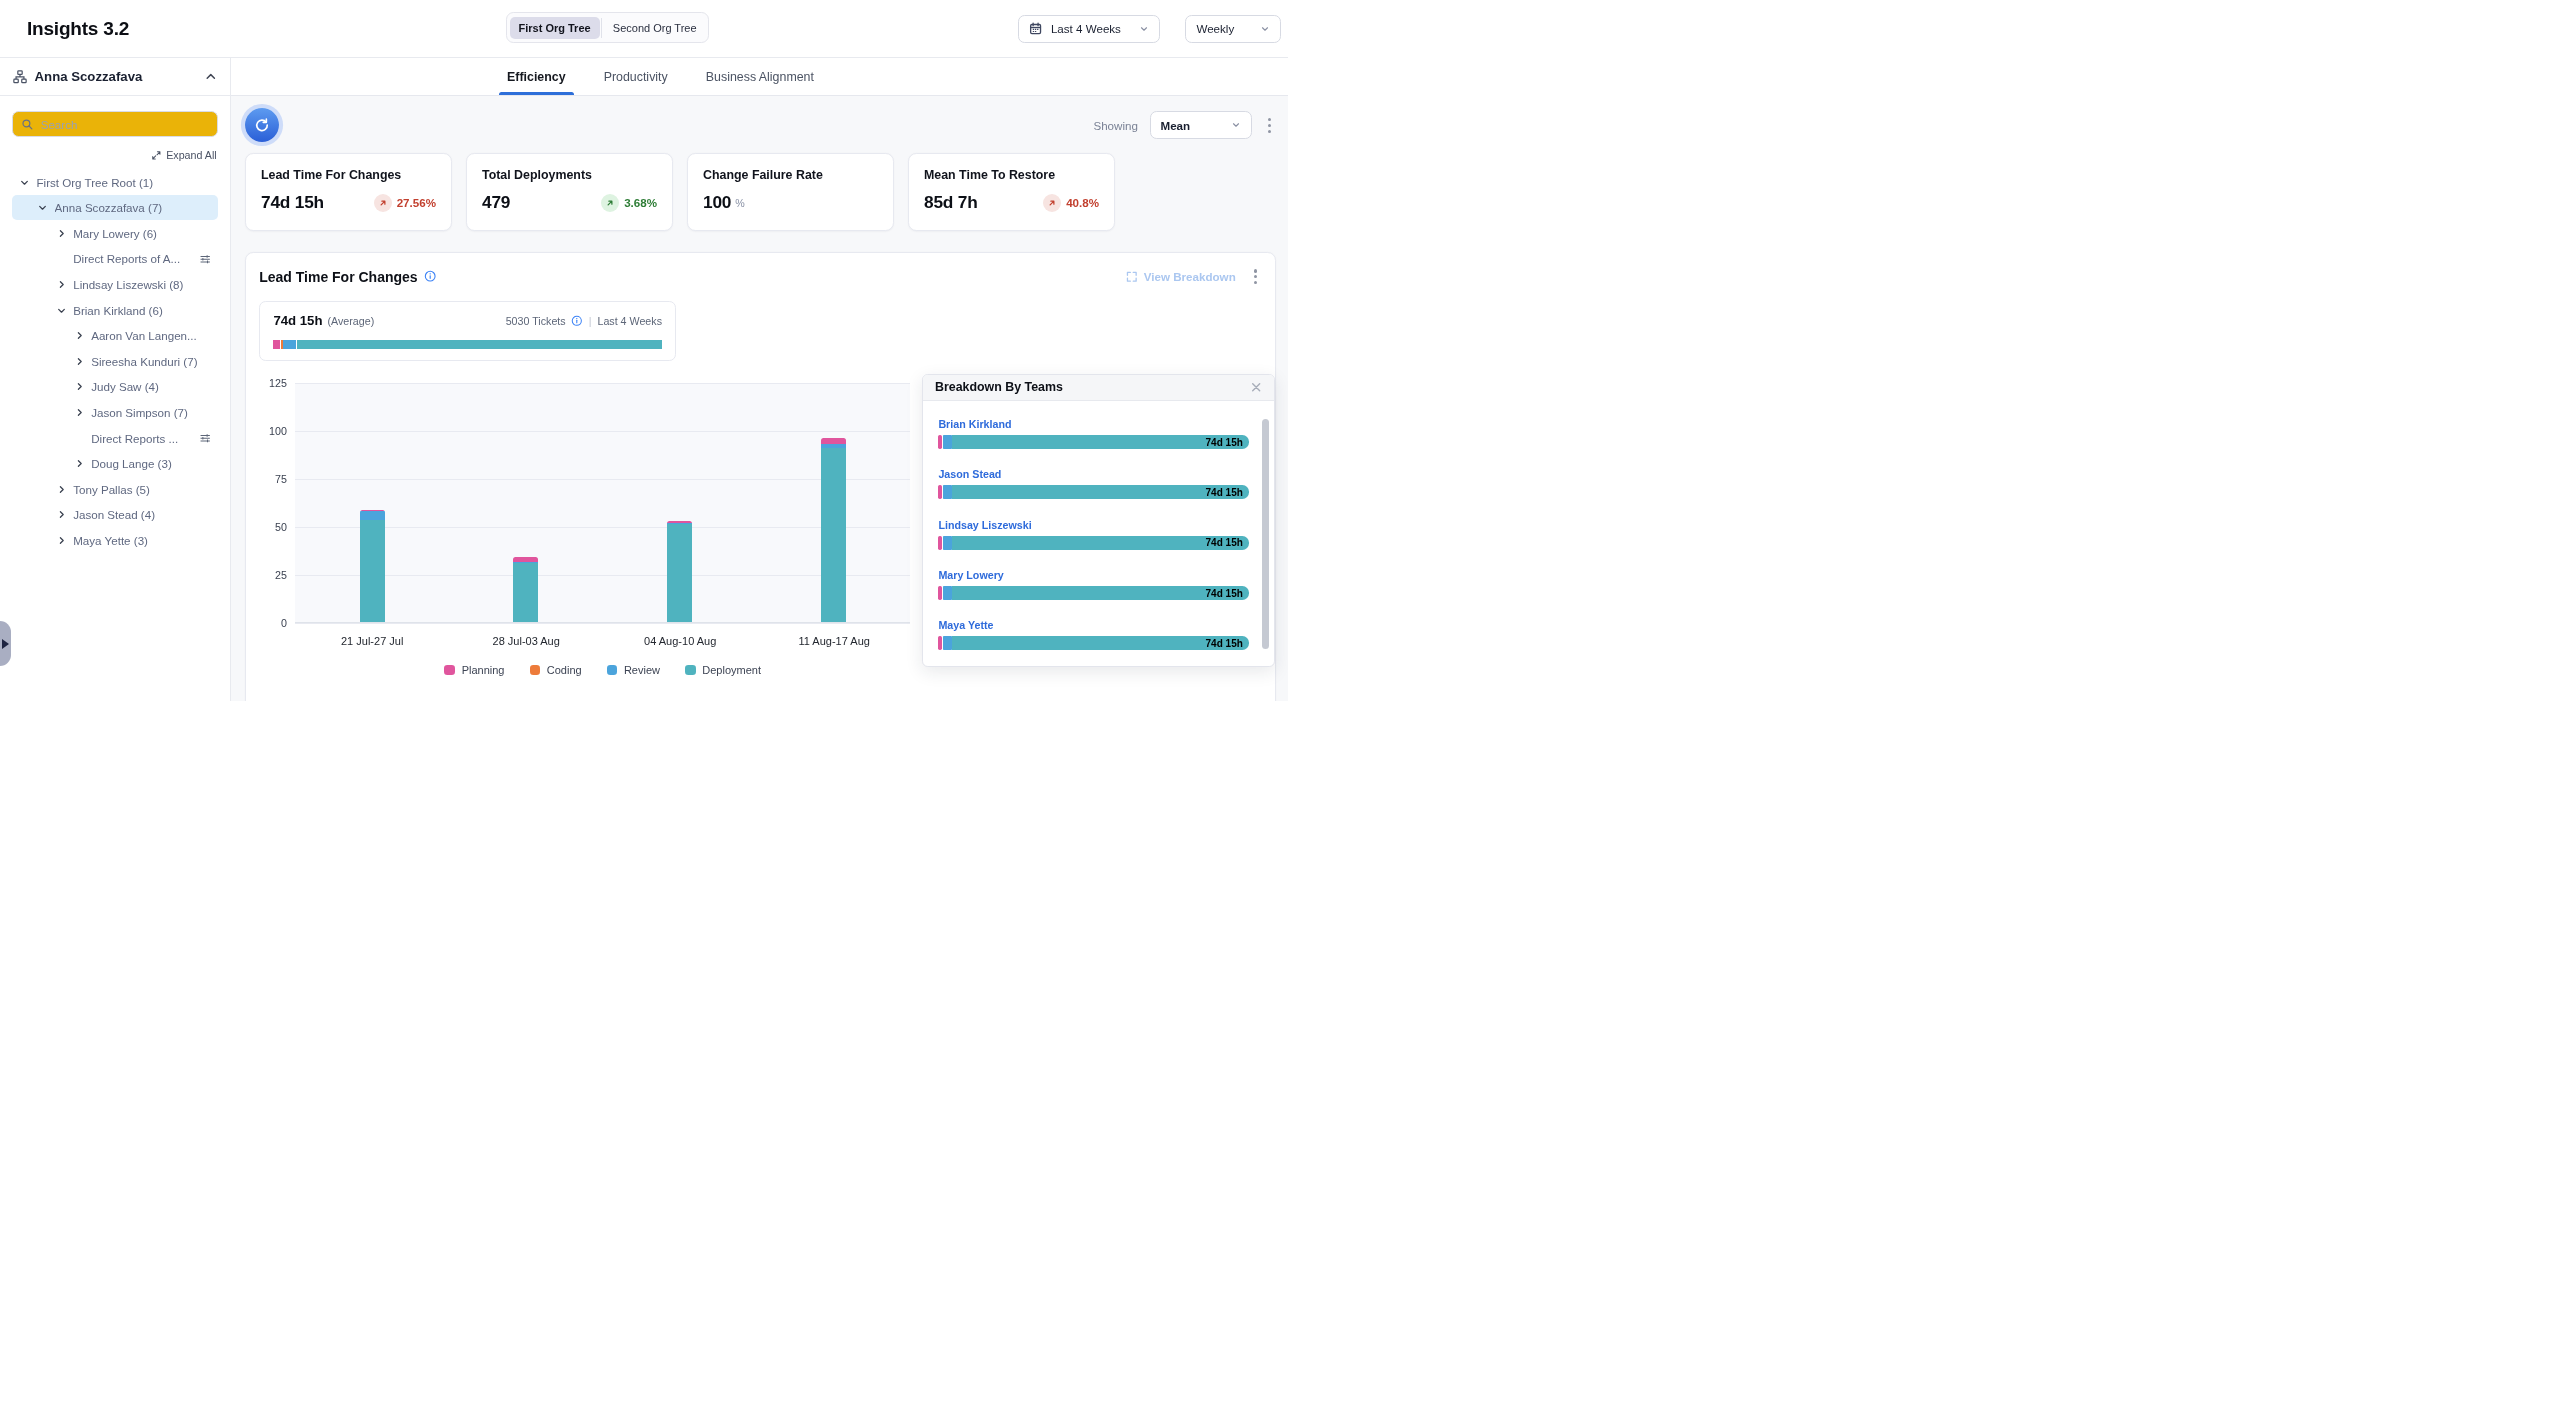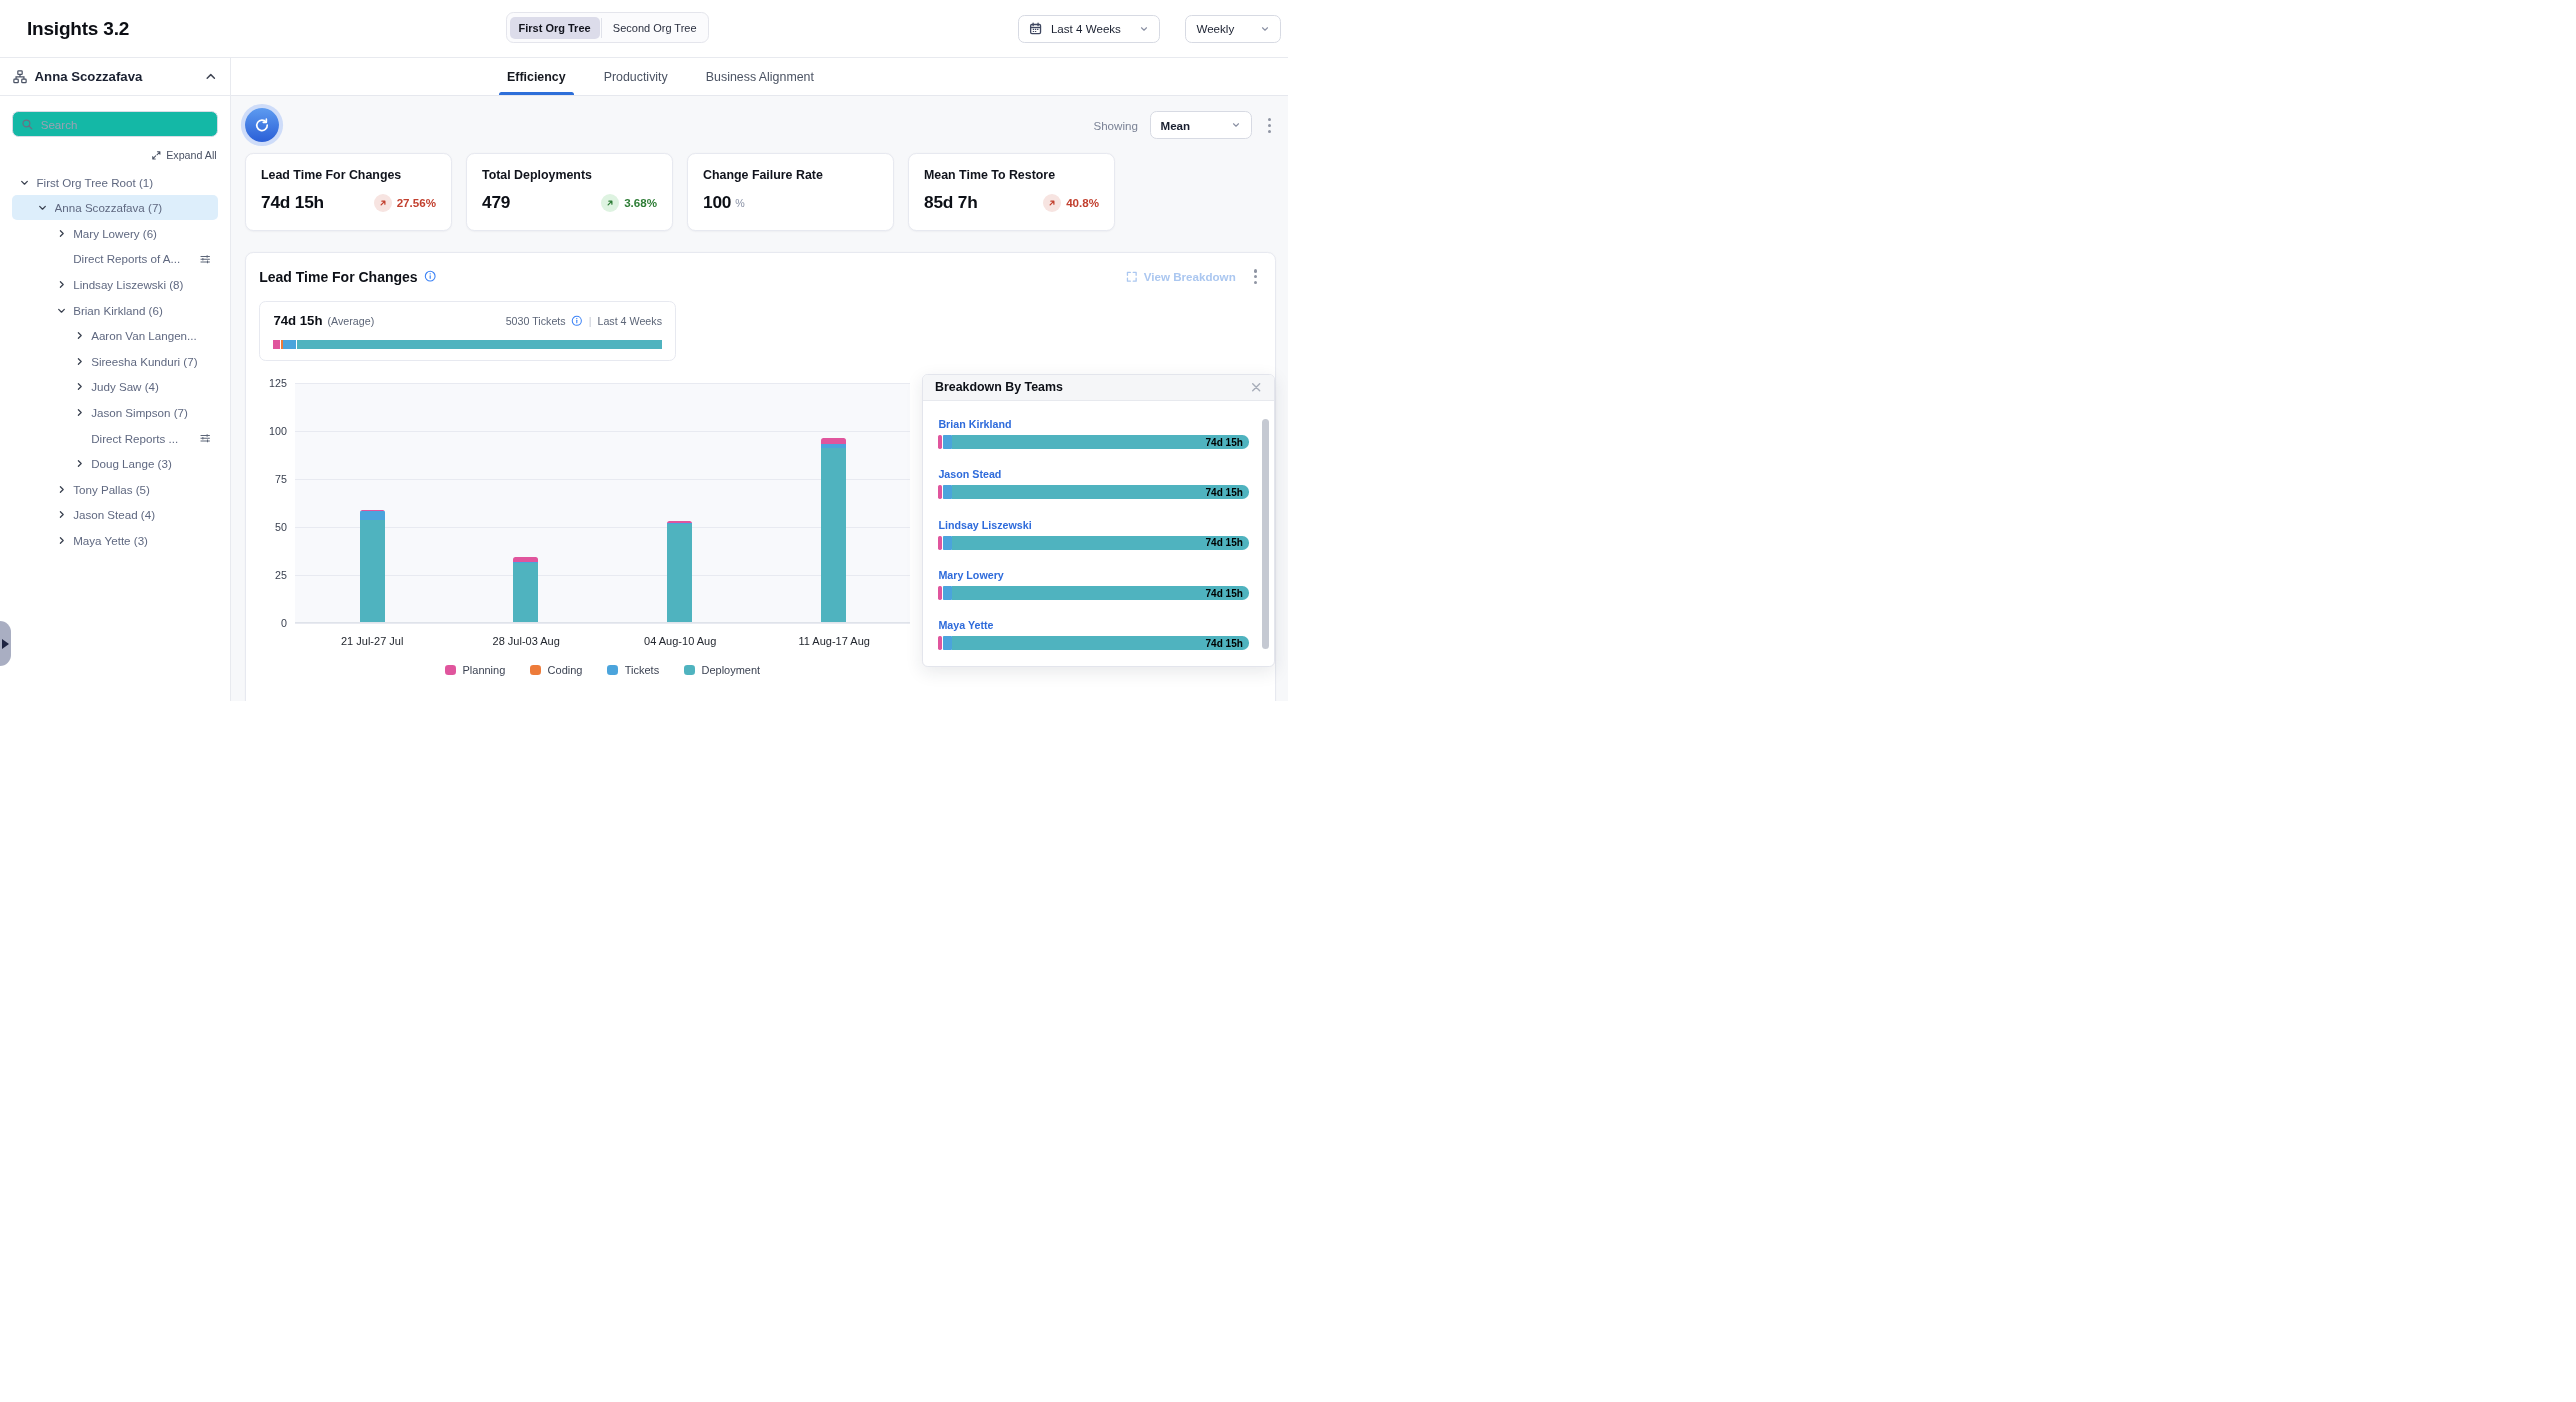--- a/index.html
+++ b/index.html
@@ -27,21 +27,21 @@
 
   
   .layout { display:flex; height:644px; }
   .sidebar { position:relative; width:231px; flex:none; background:#fff; border-right:0.8px solid #e8eaef; }
   .sidebar-header { height:38px; display:flex; align-items:center; padding:0 13.2px;
     border-bottom:0.8px solid #e8eaef; }
   .sidebar-user { font-size:13.2px; font-weight:700; color:#1a2030; margin-left:7.4px; }
   .sidebar-header .chev-up { margin-left:auto; color:#3f4553; display:flex; }
   .sidebar-body { padding:15px 11.6px 0 11.6px; }
   .search-box { display:flex; align-items:center; gap:7.4px; border:0.8px solid #d9dce6; border-radius:6.6px;
-    height:26.4px; padding:0 8.3px; background:#14b8a6; }
+    height:26.4px; padding:0 8.3px; background:#eab308; }
   .search-box input { border:none; outline:none; font-family:inherit; font-size:11.6px; color:#30384a;
     width:100%; background:transparent; }
   .search-box input::placeholder { color:#9aa1b2; }
   .expand-all { display:flex; align-items:center; gap:5px; justify-content:flex-end;
     margin:11.6px 1.7px 8.3px 0; font-size:10.7px; color:#4a5264; cursor:pointer; }
   .tree { list-style:none; }
   .tree-row { display:flex; align-items:center; height:25.6px; font-size:11.6px; color:#5f6880;
     border-radius:5px; cursor:pointer; padding-right:6.6px; }
   .tree-row.selected { background:#ddeefb; }
   .tree-chevron { display:flex; color:#39404f; flex:none; width:10px; justify-content:center; }
@@ -550,21 +550,21 @@
                 <div class="legend-item">
                   <span class="legend-swatch" style="background:#e0559d"></span>
                   <span>Planning</span>
                 </div>
                 <div class="legend-item">
                   <span class="legend-swatch" style="background:#ed7b3a"></span>
                   <span>Coding</span>
                 </div>
                 <div class="legend-item">
                   <span class="legend-swatch" style="background:#4ba4dc"></span>
-                  <span>Tickets</span>
+                  <span>Review</span>
                 </div>
                 <div class="legend-item">
                   <span class="legend-swatch" style="background:#4fb3bf"></span>
                   <span>Deployment</span>
                 </div>
               </div>
           </div>
 
           <div class="breakdown">
             <div class="breakdown-header">

